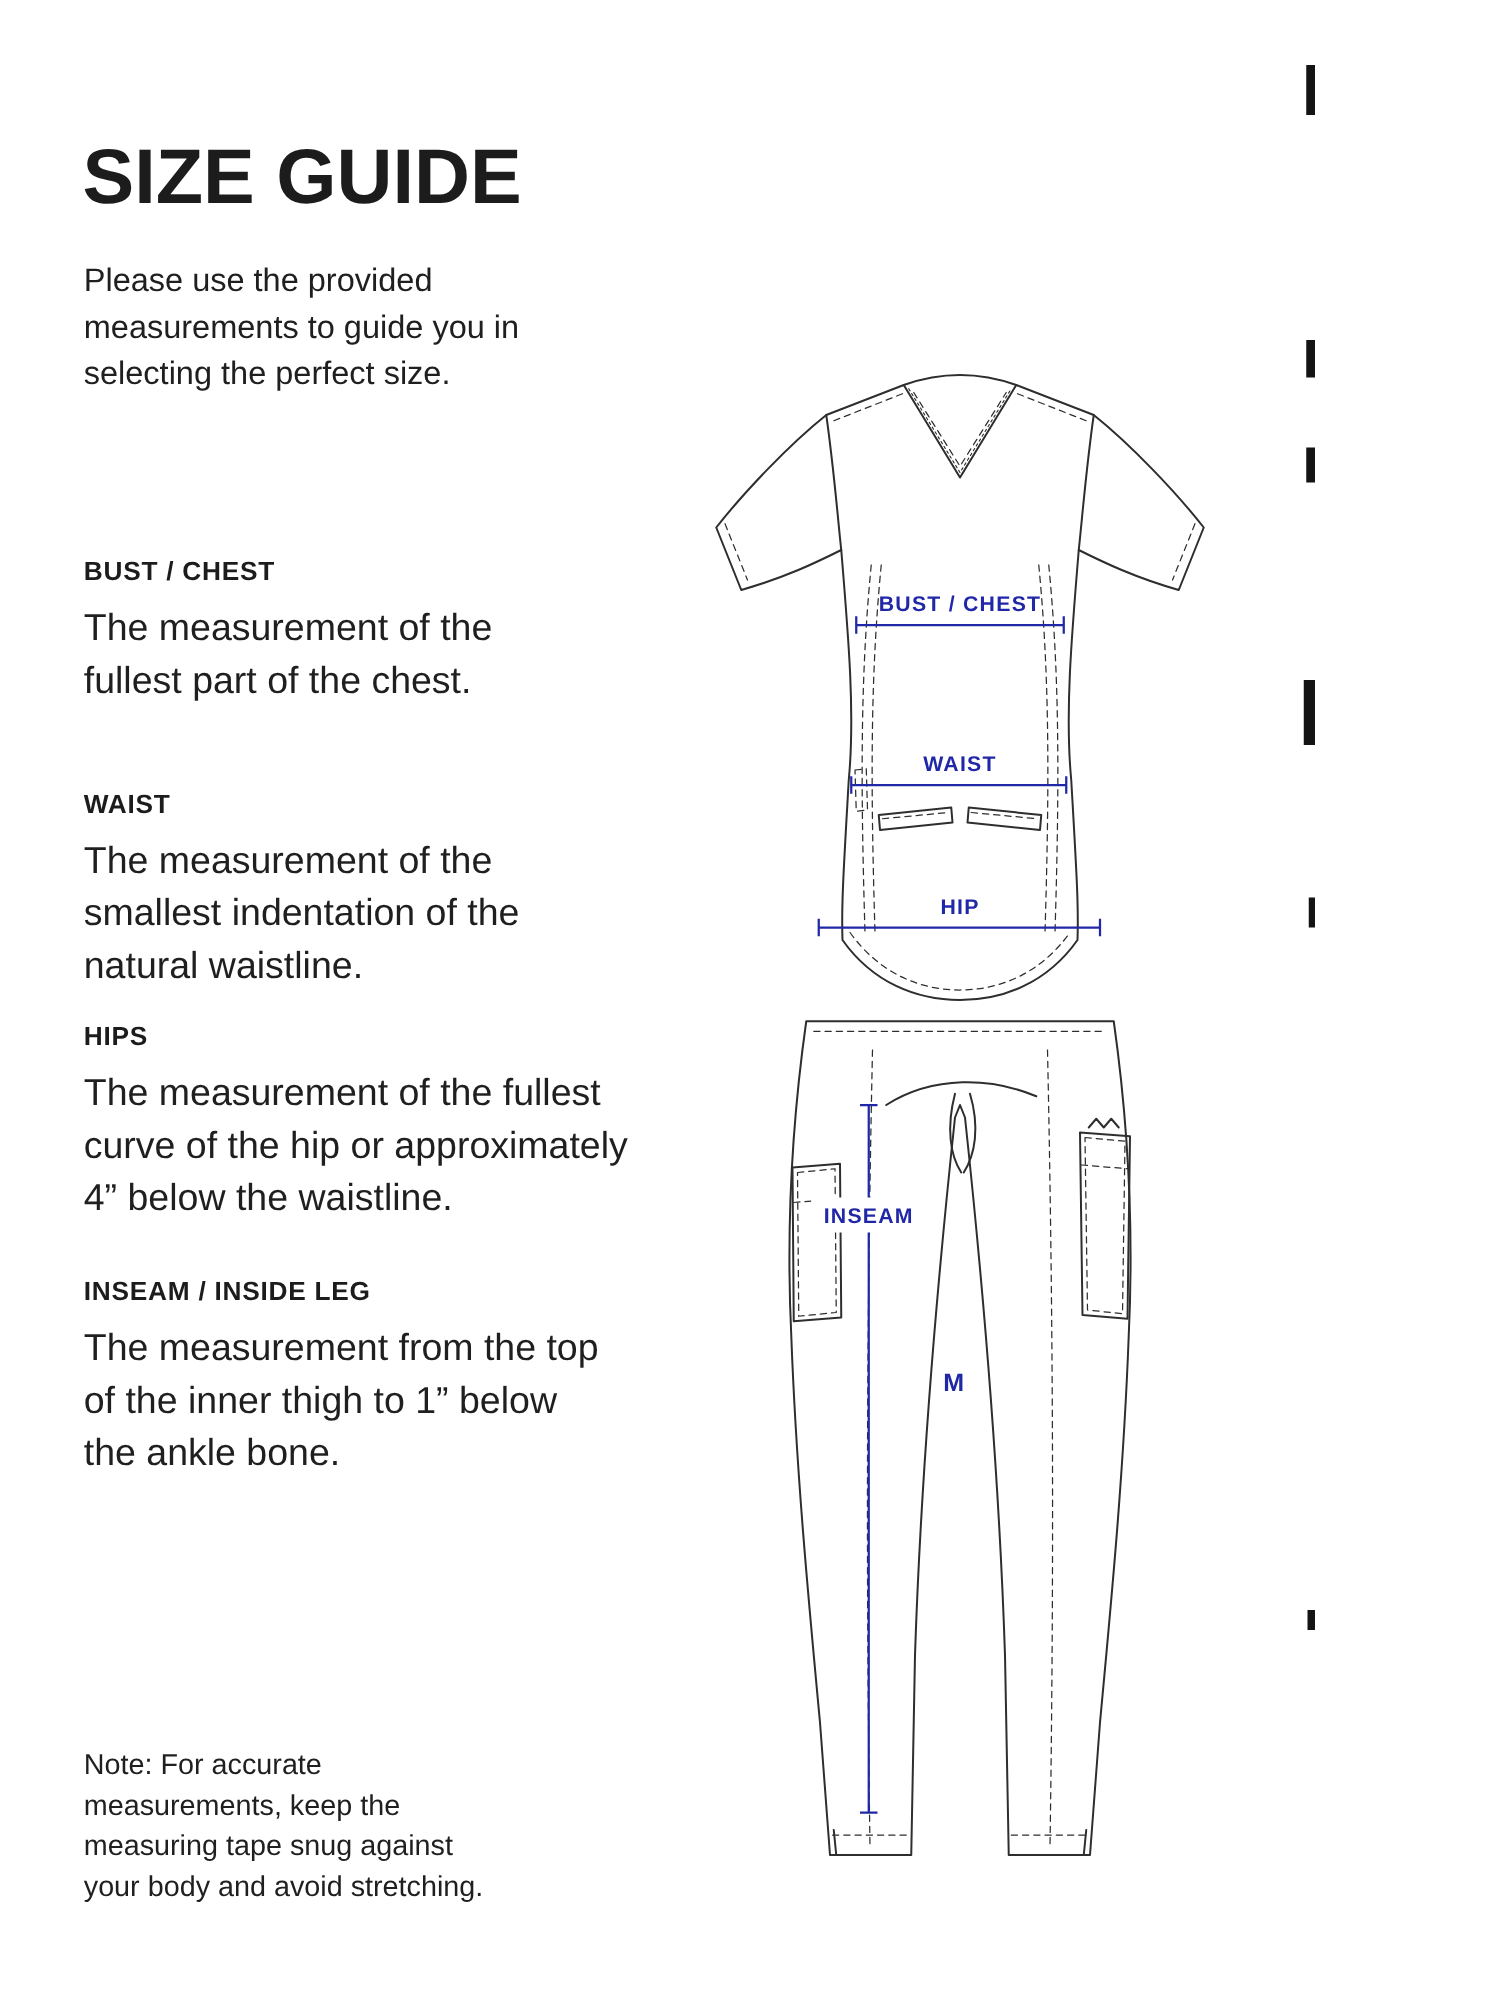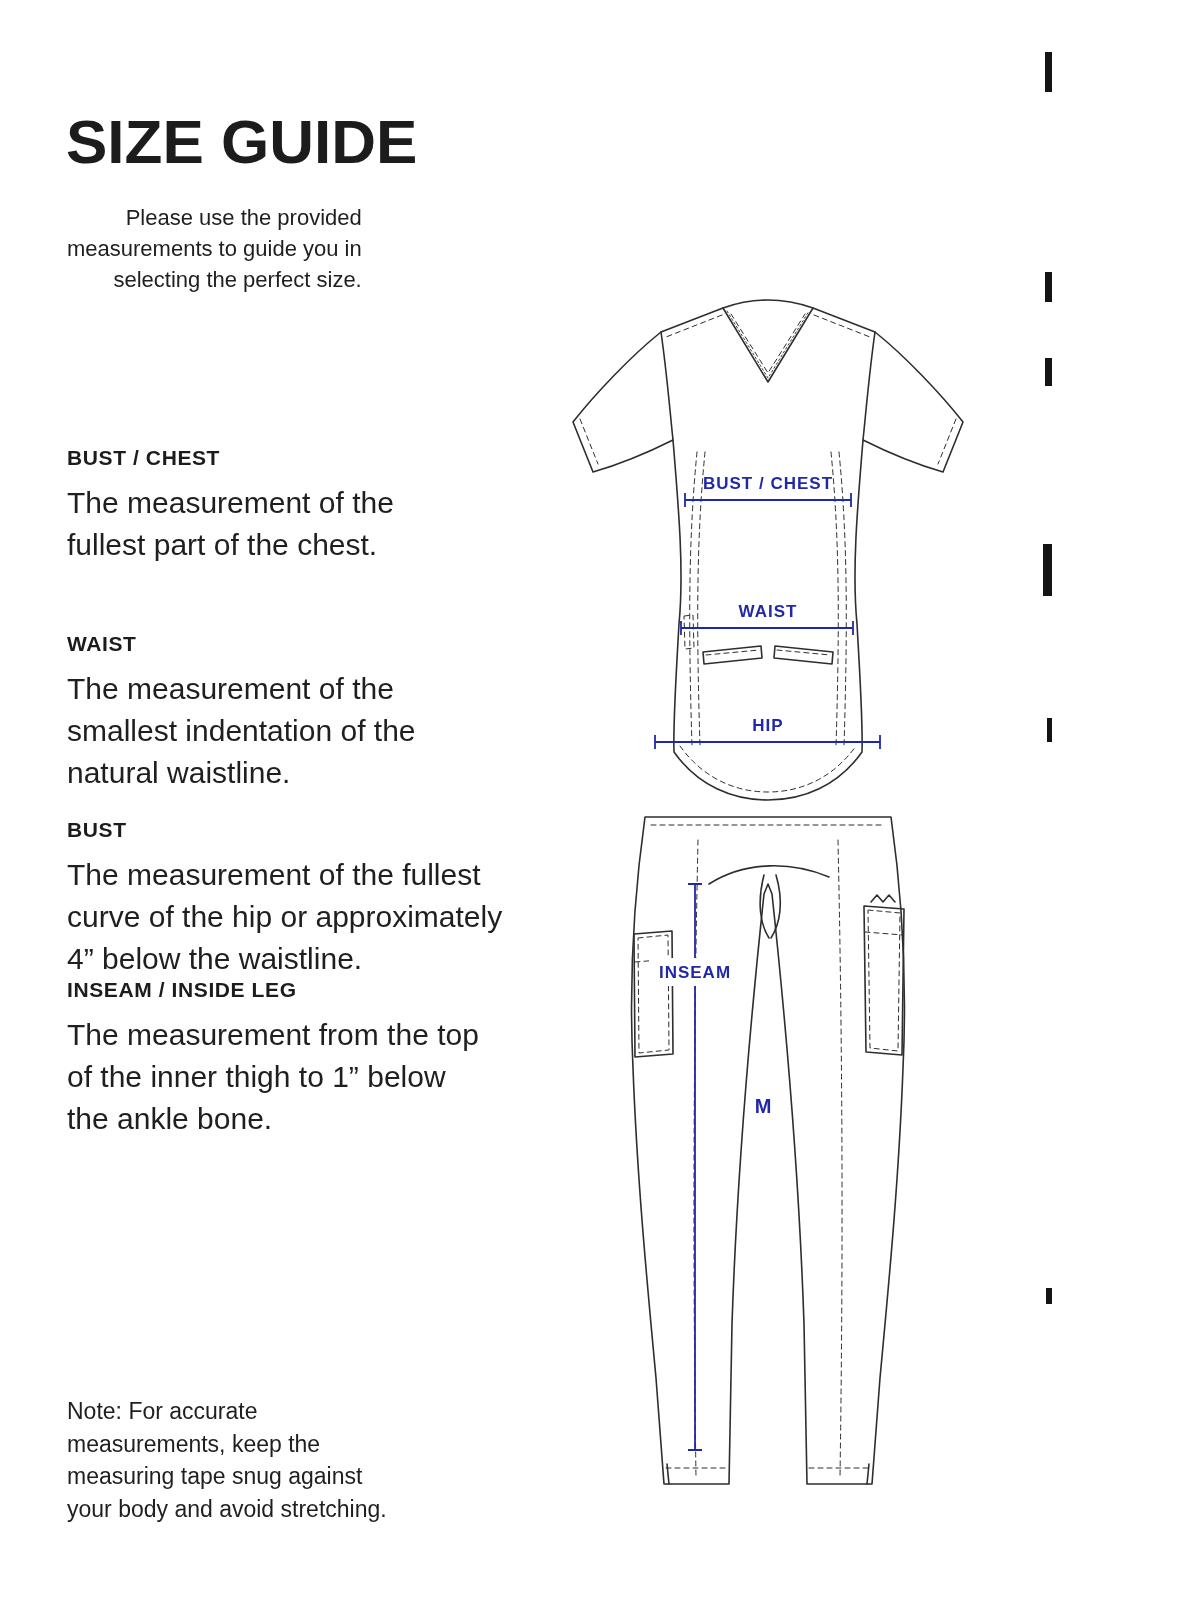--- a/index.html
+++ b/index.html
@@ -11,36 +11,36 @@
     color:#1f1f1f;
     overflow:hidden;
   }
   .abs{position:absolute;}
   #title{
     left:66px;top:64px;
     font-size:62px;font-weight:700;letter-spacing:0px;color:#1c1c1c;
   }
   #intro{
     left:67px;top:180px;
-    font-size:22px;line-height:1.42;color:#1f1f1f;
-    white-space:pre-line;max-width:470px;text-align:right;
+    font-size:26px;line-height:1.42;color:#1f1f1f;
+    white-space:pre-line;max-width:470px;
   }
   .section{left:67px;}
   .sec-heading{
     font-size:21px;font-weight:700;letter-spacing:0.6px;color:#1c1c1c;
     margin:0 0 12px 0;
   }
   .sec-body{
     font-size:30px;line-height:1.4;color:#1f1f1f;margin:0;
     white-space:pre-line;
   }
   #sec-0{top:446px;}
   #sec-1{top:632px;}
   #sec-2{top:818px;}
-  #sec-3{top:978px;}
+  #sec-3{top:1022px;}
   #note{
     left:67px;top:1372px;
     font-size:23px;line-height:1.42;color:#1f1f1f;
     max-width:360px;
   }
   #note .note-label{font-weight:400;}
   #note .note-body{white-space:pre-line;}
   #diagram{
     left:533px;top:272px;width:470px;height:1250px;
   }
@@ -70,21 +70,21 @@
   </div>
 
   <div id="sec-1" class="abs section">
     <h2 class="sec-heading">WAIST</h2>
     <p class="sec-body">The measurement of the
 smallest indentation of the
 natural waistline.</p>
   </div>
 
   <div id="sec-2" class="abs section">
-    <h2 class="sec-heading">BUST</h2>
+    <h2 class="sec-heading">HIPS</h2>
     <p class="sec-body">The measurement of the fullest
 curve of the hip or approximately
 4” below the waistline.</p>
   </div>
 
   <div id="sec-3" class="abs section">
     <h2 class="sec-heading">INSEAM / INSIDE LEG</h2>
     <p class="sec-body">The measurement from the top
 of the inner thigh to 1” below
 the ankle bone.</p>

